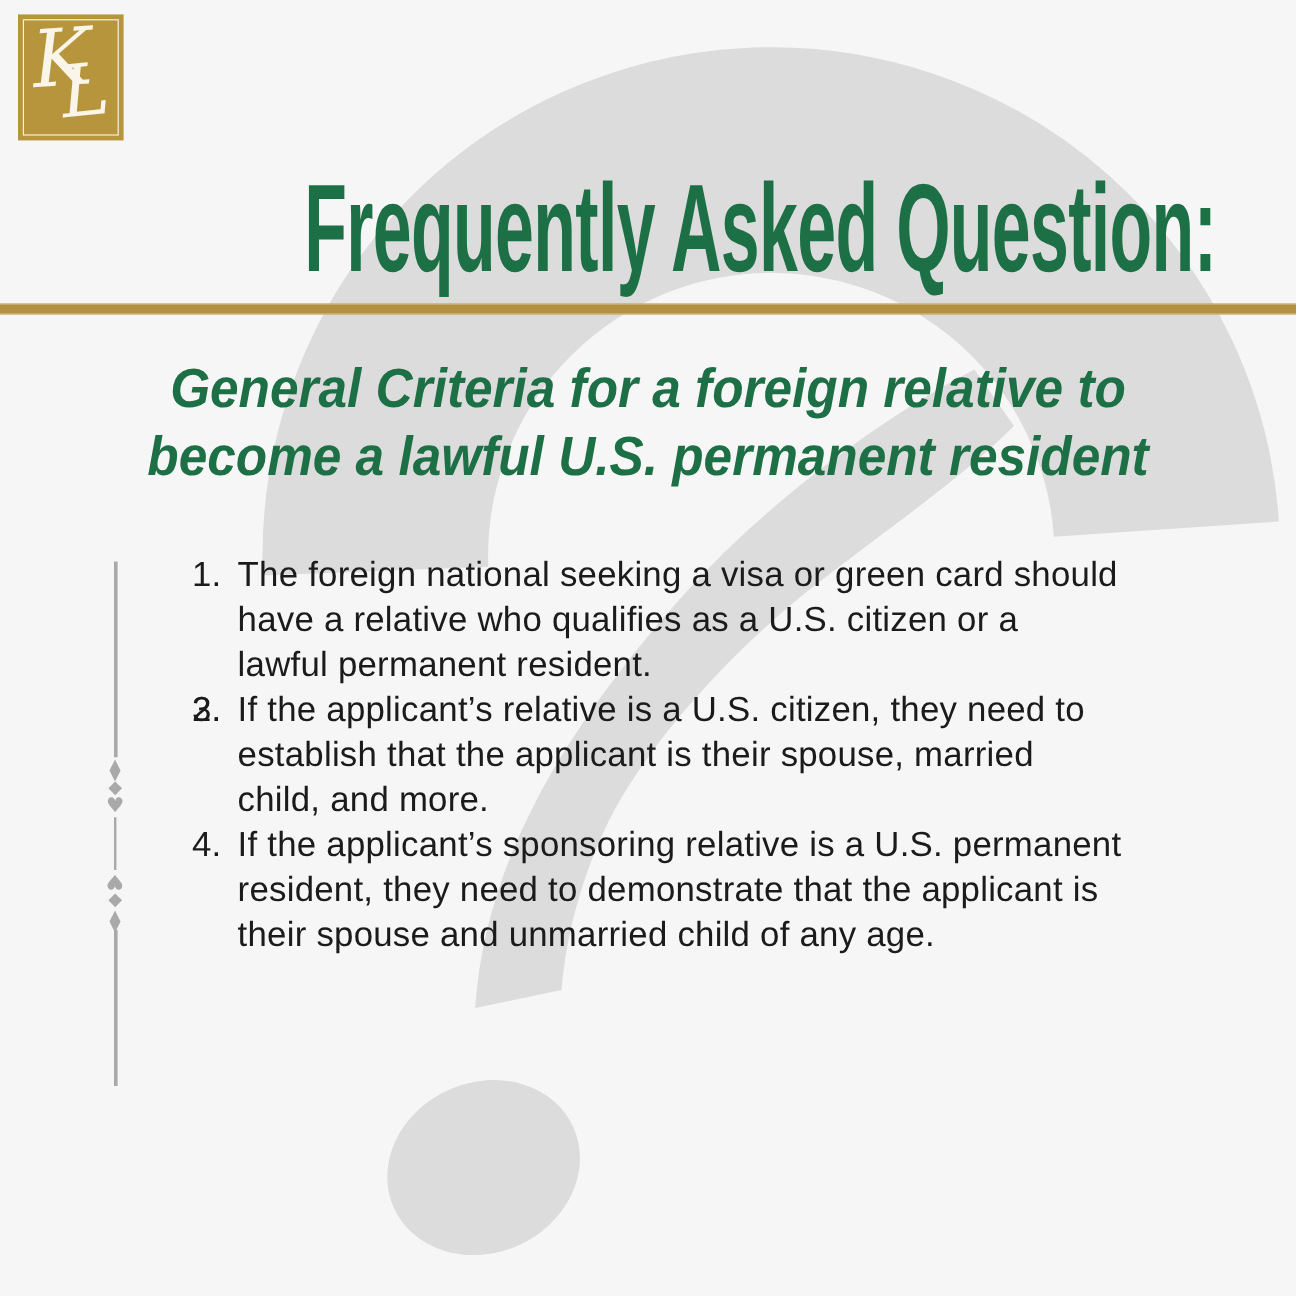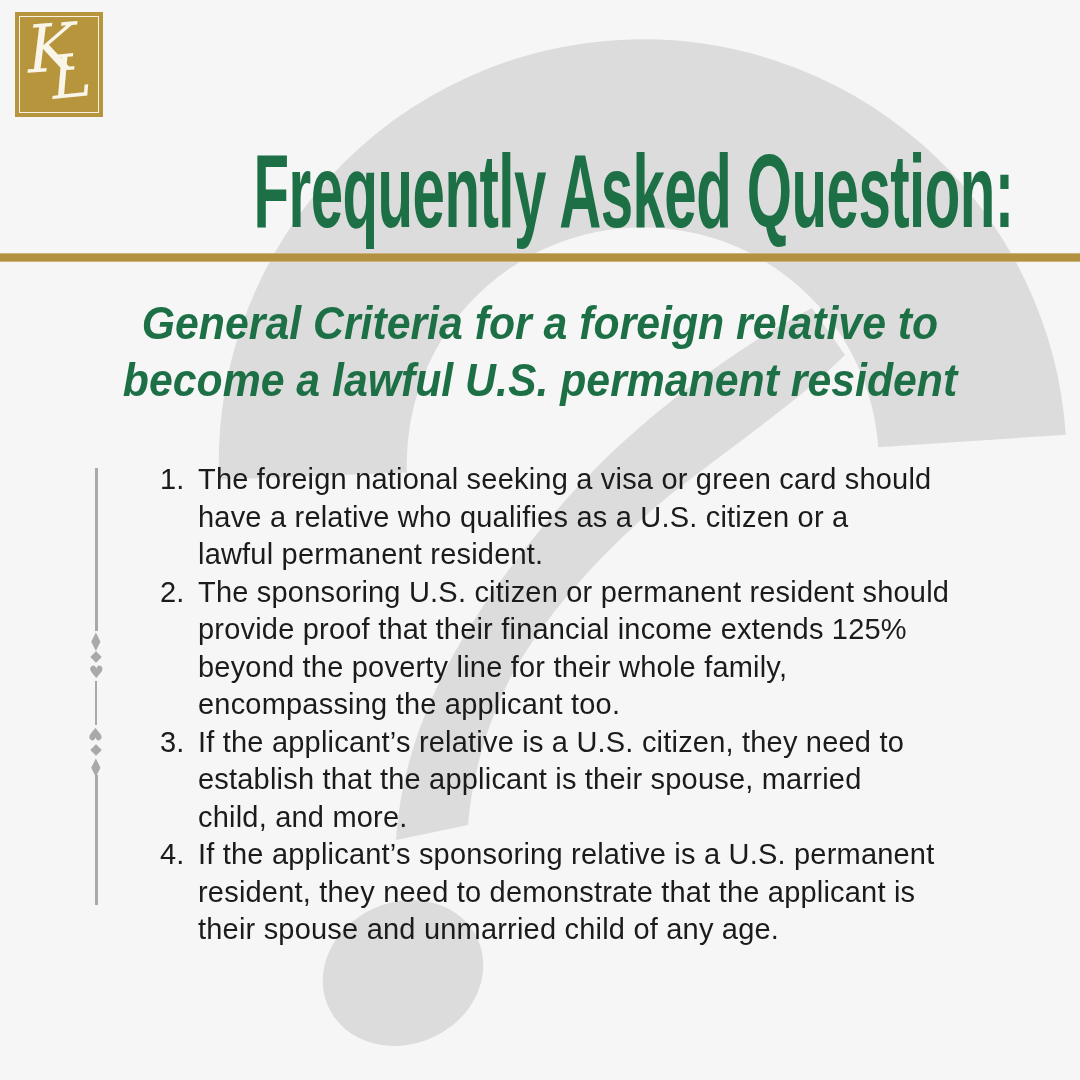--- a/index.html
+++ b/index.html
@@ -117,24 +117,20 @@
 
   <ol class="criteria-list">
     <li>
       <span class="num">1.</span>
       <span class="item-text">The foreign national seeking a visa or green card should
 have a relative who qualifies as a U.S. citizen or a
 lawful permanent resident.</span>
     </li>
     <li>
       <span class="num">2.</span>
-      <span class="item-text">The sponsoring U.S. citizen or permanent resident should
-provide proof that their financial income extends 125%
-beyond the poverty line for their whole family,
-encompassing the applicant too.</span>
     </li>
     <li>
       <span class="num">3.</span>
       <span class="item-text">If the applicant’s relative is a U.S. citizen, they need to
 establish that the applicant is their spouse, married
 child, and more.</span>
     </li>
     <li>
       <span class="num">4.</span>
       <span class="item-text">If the applicant’s sponsoring relative is a U.S. permanent

